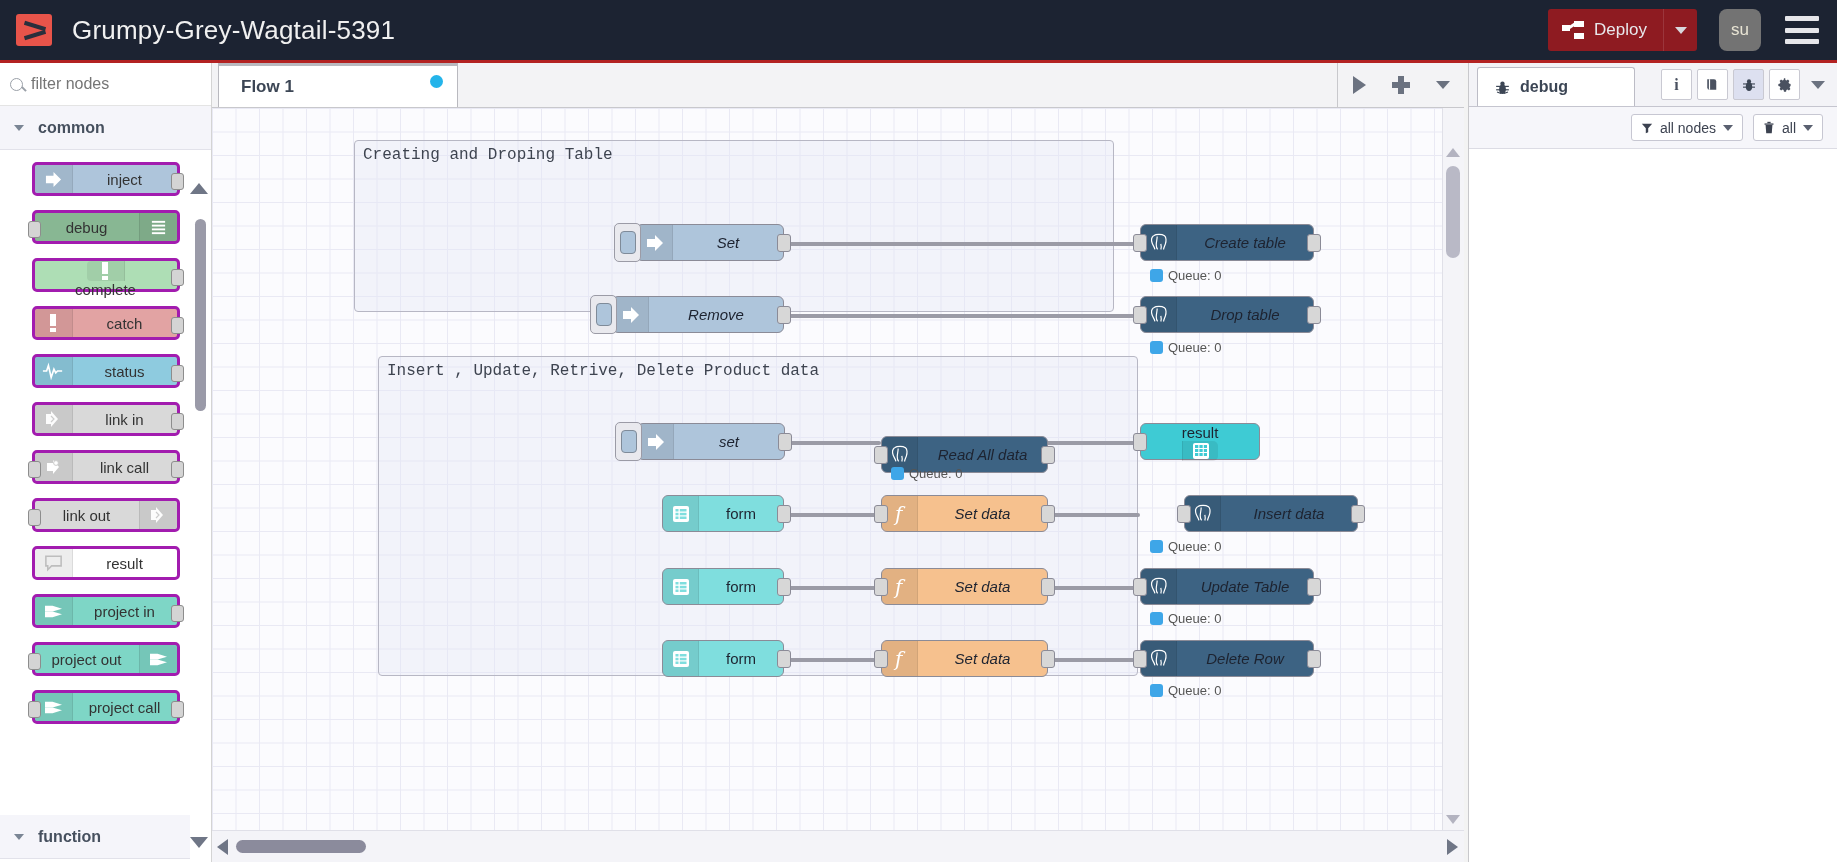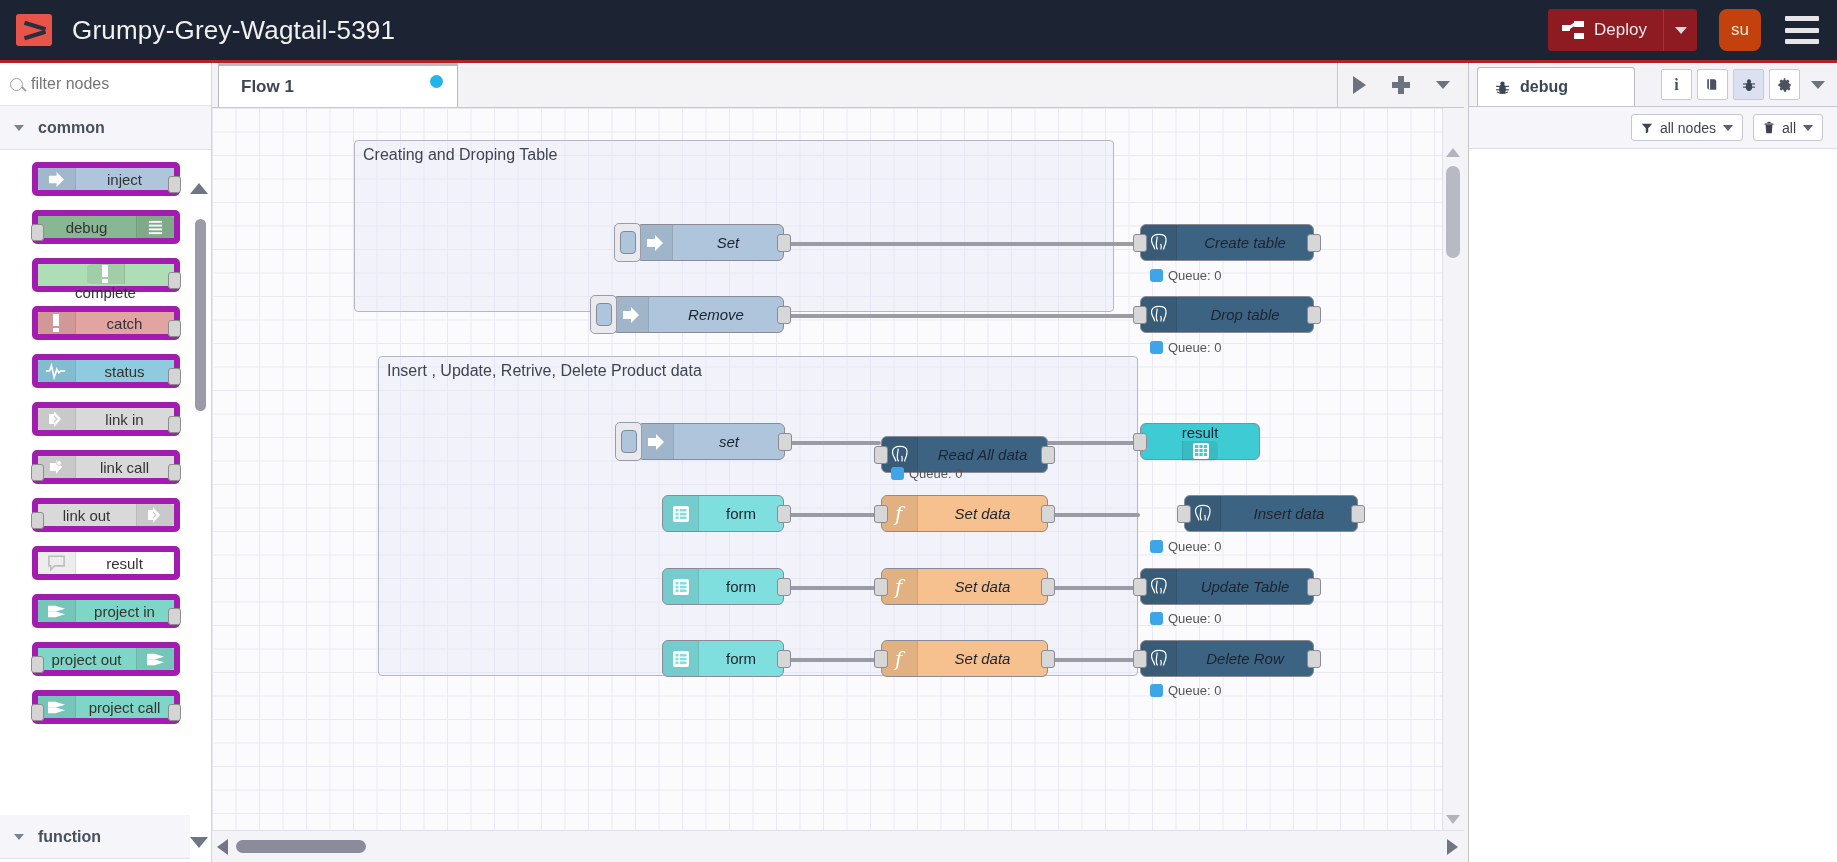--- a/index.html
+++ b/index.html
@@ -49,21 +49,21 @@
   #deploy-label { font-size: 17px; }
   #deploy-caret {
     width: 34px; height: 100%; display: flex; align-items: center; justify-content: center;
     border-left: 1px solid rgba(255,255,255,.12);
   }
   .caret-down {
     width: 0; height: 0; border-left: 6px solid transparent;
     border-right: 6px solid transparent; border-top: 7px solid #d8d8dd;
   }
   #user-avatar {
-    width: 42px; height: 42px; border-radius: 8px; background: #c2410c;
+    width: 42px; height: 42px; border-radius: 8px; background: #737373;
     color: #e8e4d4; font-size: 17px; display: flex; align-items: center;
     justify-content: center; margin-left: 22px; cursor: pointer;
   }
   #hamburger {
     margin-left: 24px; width: 34px; height: 28px; display: flex;
     flex-direction: column; justify-content: space-between; cursor: pointer;
   }
   #hamburger span { display: block; height: 5px; background: #e6e6ea; border-radius: 1px; }
 
   
@@ -90,21 +90,21 @@
   .cat-header {
     height: 44px; display: flex; align-items: center; gap: 14px; padding: 0 14px;
     background: #f5f5fa; border-bottom: 1px solid #e2e2ea; cursor: pointer;
   }
   .chev { width: 0; height: 0; border-left: 5px solid transparent;
           border-right: 5px solid transparent; border-top: 6px solid #7a8594; }
   .cat-title { font-size: 16px; font-weight: bold; color: #46505e; }
   .pal-list { padding: 12px 0 4px 0; }
   .pal-node {
     position: relative; width: 148px; height: 34px; margin: 0 auto 14px auto;
-    border: 6px solid #a21caf; border-radius: 5px; display: flex; align-items: center;
+    border: 3px solid #a21caf; border-radius: 5px; display: flex; align-items: center;
     cursor: pointer; background: #ddd;
   }
   .pal-node .lbl {
     flex: 1; text-align: center; font-size: 15px; color: #333; white-space: nowrap;
   }
   .pal-ico {
     width: 38px; height: 100%; display: flex; align-items: center; justify-content: center;
     background: rgba(0,0,0,.07); color: #fff; font-size: 17px;
     border-right: 1px solid rgba(0,0,0,.08);
   }
@@ -190,20 +190,21 @@
     background-size: 23.5px 23.5px;
   }
 
   .grp {
     position: absolute; border: 1px solid #b7b7c4; border-radius: 4px;
     background: rgba(228,230,245,.42);
   }
   .grp-title {
     position: absolute; left: 8px; top: 5px; font-size: 16px; color: #3e4450;
     white-space: nowrap;
+    font-family: Liberation Mono, monospace;
   }
 
   
   .fn {
     position: absolute; height: 37px; border: 1px solid #8b8b97; border-radius: 6px;
     display: flex; align-items: center; cursor: pointer;
   }
   .fn .fn-ico {
     width: 36px; height: 100%; display: flex; align-items: center; justify-content: center;
     background: rgba(0,0,0,.08); border-right: 1px solid rgba(0,0,0,.08);

